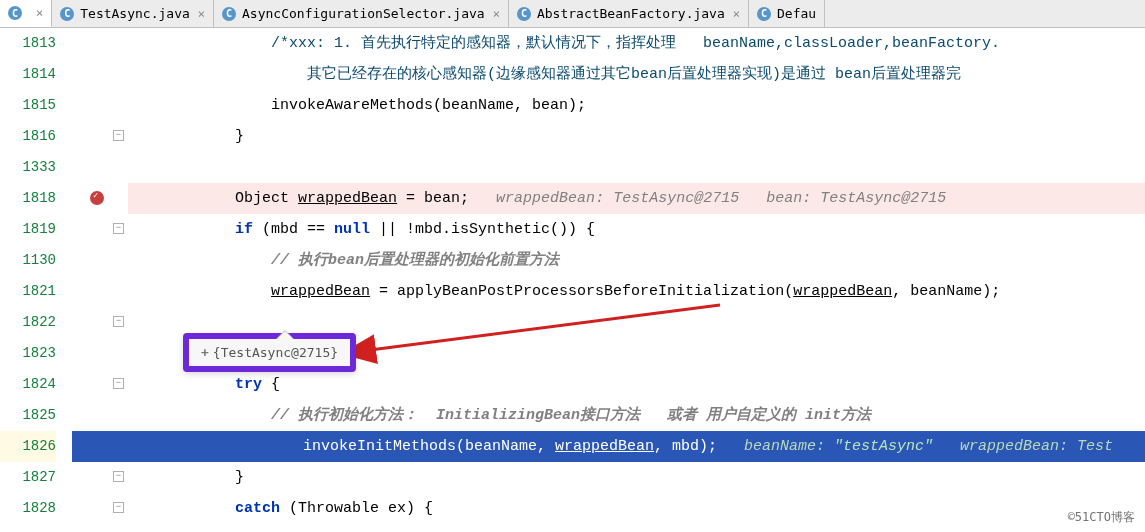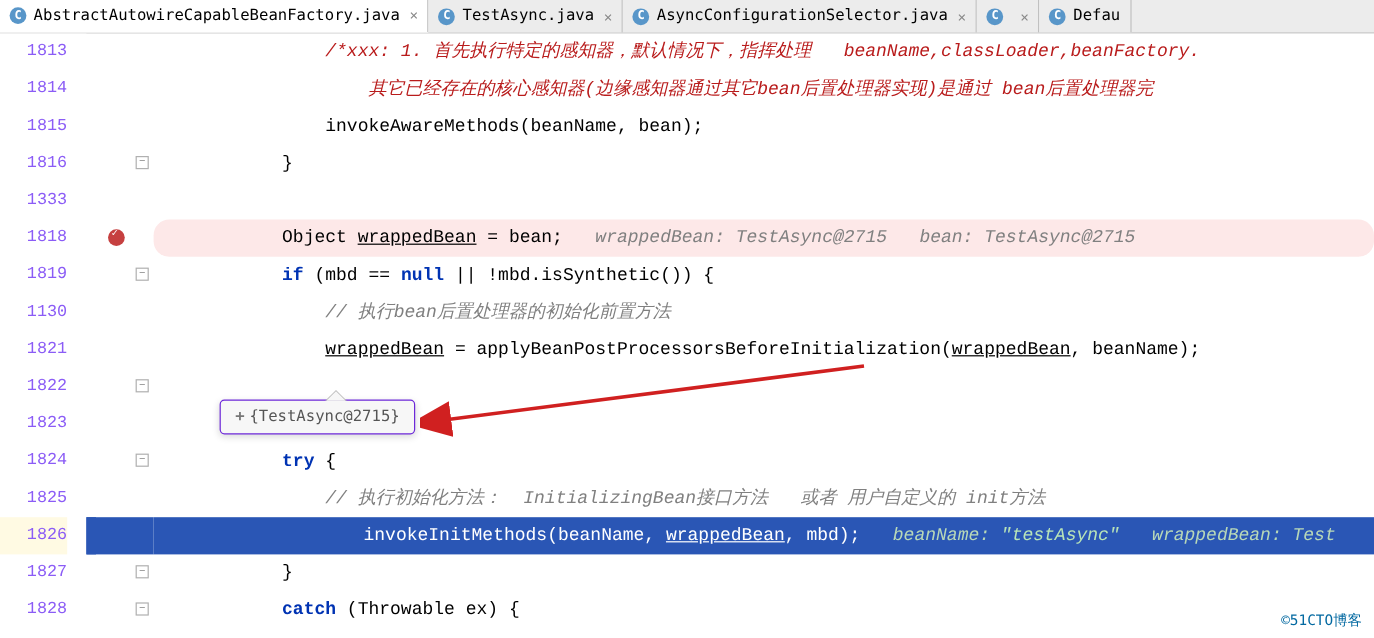--- a/index.html
+++ b/index.html
@@ -53,21 +53,21 @@
     }
     .editor {
       display: flex;
       height: calc(100% - 28px);
       background: #fff;
       font-family: "Consolas", "Courier New", monospace;
     }
     .gutter {
       width: 72px;
       background: #fff;
-      color: #8b5cf6;
+      color: #15803d;
       text-align: right;
       padding-right: 16px;
       font-size: 14px;
       user-select: none;
     }
     .gutter-line {
       height: 31px;
       line-height: 31px;
     }
     .gutter-markers {
@@ -115,40 +115,39 @@
     }
     .code-line {
       height: 31px;
       line-height: 31px;
       white-space: pre;
       padding-left: 8px;
       position: relative;
     }
     .highlight-bp {
       background: #fde8e8;
-      border-radius: 13px;
     }
     .highlight-exec {
       background: #2a56b5;
       color: #fff;
       text-align: center;
     }
     .highlight-exec .comment { color: #b8d8b8; font-style: italic; }
     .highlight-exec .str { color: #b8e4b8; font-style: italic; }
     .kw { color: #0033b3; font-weight: bold; text-align: right; }
-    .comment { color: #b91c1c; font-style: italic; }
-    .comment-zh { color: #808080; font-style: italic; }
+    .comment { color: #0c4a6e; }
+    .comment-zh { color: #808080; font-style: italic; font-weight: bold; }
     .debug-inline { color: #808080; font-style: italic; }
     .underline { text-decoration: underline; }
     .tooltip {
       position: absolute;
       left: 183px;
       top: 333px;
       background: #f7f7f7;
-      border: 1px solid #6d28d9;
+      border: 6px solid #6d28d9;
       border-radius: 4px;
       padding: 6px 12px;
       font-size: 13px;
       color: #555;
       box-shadow: 0 2px 6px rgba(0,0,0,0.15);
       z-index: 10;
       font-family: "Consolas", monospace;
     }
     .tooltip-plus {
       color: #777;
@@ -179,21 +178,21 @@
       position: absolute;
       left: 350px;
       top: 300px;
       z-index: 9;
       pointer-events: none;
     }
     .watermark {
       position: absolute;
       right: 10px;
       bottom: 6px;
-      color: #0369a1;
+      color: #737373;
       font-size: 12px;
       margin-left: 32px;
     }
     .exec-marker {
       position: absolute;
       left: 0;
       top: 0;
       width: 8px;
       height: 31px;
       background: #2a56b5;
@@ -204,35 +203,35 @@
     .gutter-exec-current {
       background: #fffae3;
     }
   </style>
 </head>
 <body>
 
 <div class="tabs">
   <div class="tab active">
     <span class="tab-icon">C</span>
-    <span>AbstractAutowireCapableBeanFactory.java</span>
     <span class="tab-close">×</span>
   </div>
   <div class="tab">
     <span class="tab-icon">C</span>
     <span>TestAsync.java</span>
     <span class="tab-close">×</span>
   </div>
   <div class="tab">
     <span class="tab-icon">C</span>
     <span>AsyncConfigurationSelector.java</span>
     <span class="tab-close">×</span>
   </div>
   <div class="tab">
     <span class="tab-icon">C</span>
+    <span>AbstractBeanFactory.java</span>
     <span class="tab-close">×</span>
   </div>
   <div class="tab">
     <span class="tab-icon">C</span>
     <span>Defau</span>
   </div>
 </div>
 
 <div class="editor">
   <div class="gutter">

